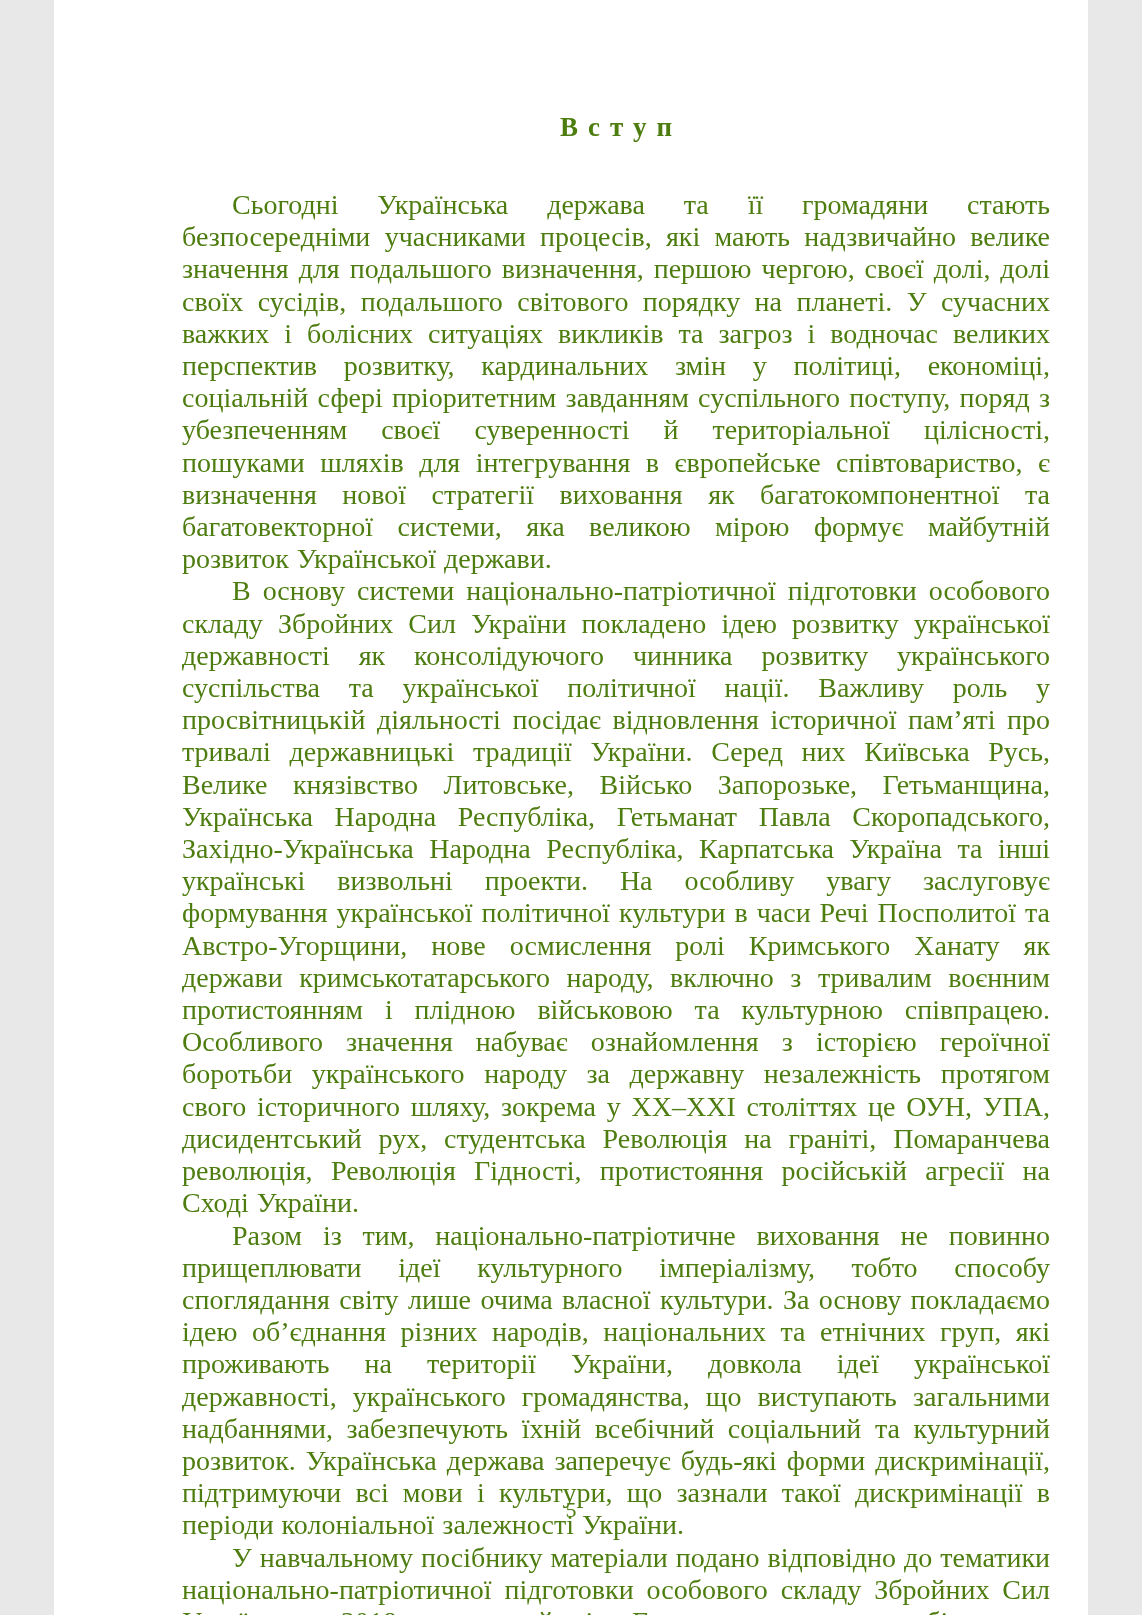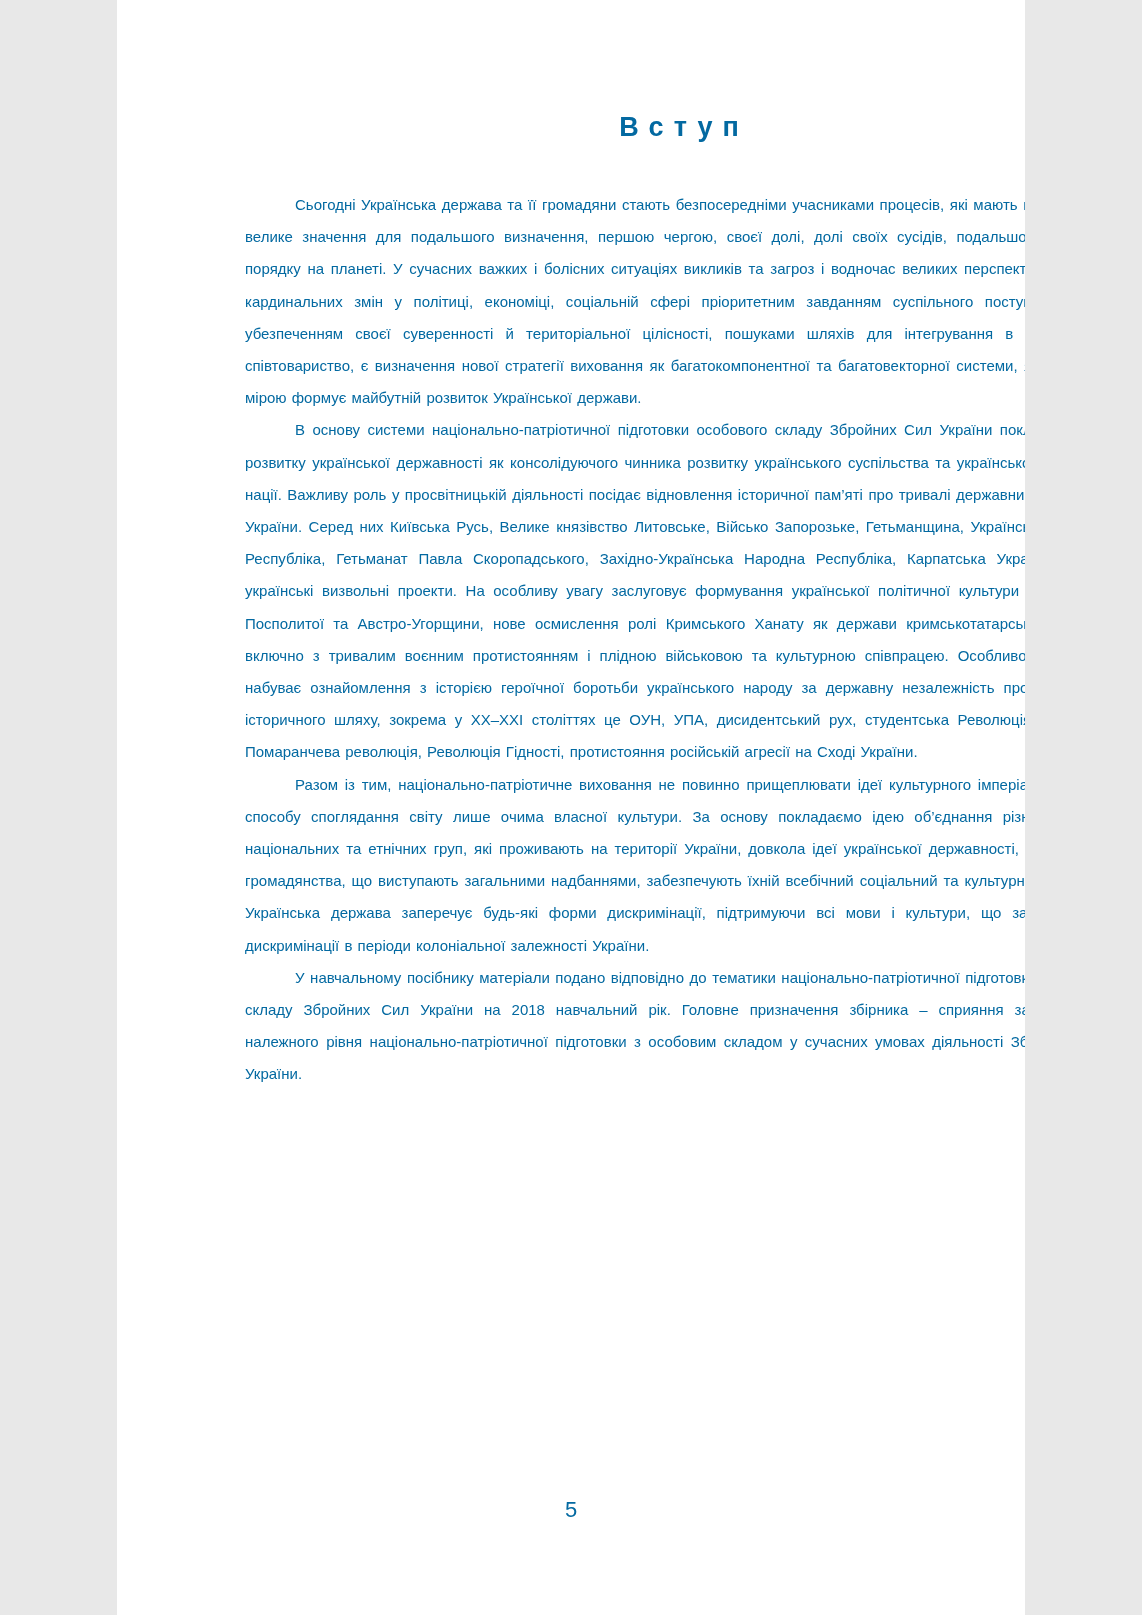--- a/index.html
+++ b/index.html
@@ -2,46 +2,46 @@
 <html lang="uk"><head>
 <meta charset="utf-8">
 <style>
   html, body {
     margin: 0;
     padding: 0;
     background: #e8e8e8;
   }
   .page {
     position: relative;
-    width: 908px;
+    width: 1034px;
     height: 1615px;
     margin: 0 auto;
     background: #ffffff;
-    color: #0369a1;
-    font-family: Liberation Sans, sans-serif;
+    color: #4d7c0f;
+    font-family: Liberation Serif, serif;
     overflow: hidden;
     box-sizing: border-box;
   }
   .content {
     position: absolute;
     left: 128px;
     top: 112px;
     width: 868px;
   }
   .doc-title {
     margin: 0 0 46px 0;
     text-align: center;
     font-size: 27px;
     font-weight: bold;
     letter-spacing: 10px;
     text-indent: 10px; 
   }
   .body-text p {
     margin: 0;
-    font-size: 15px;
+    font-size: 28px;
     line-height: 32.2px;
     text-align: justify;
     text-indent: 50px;
     word-spacing: 1px;
   }
   .page-number {
     position: absolute;
     left: 0;
     width: 100%;
     top: 1497px;

